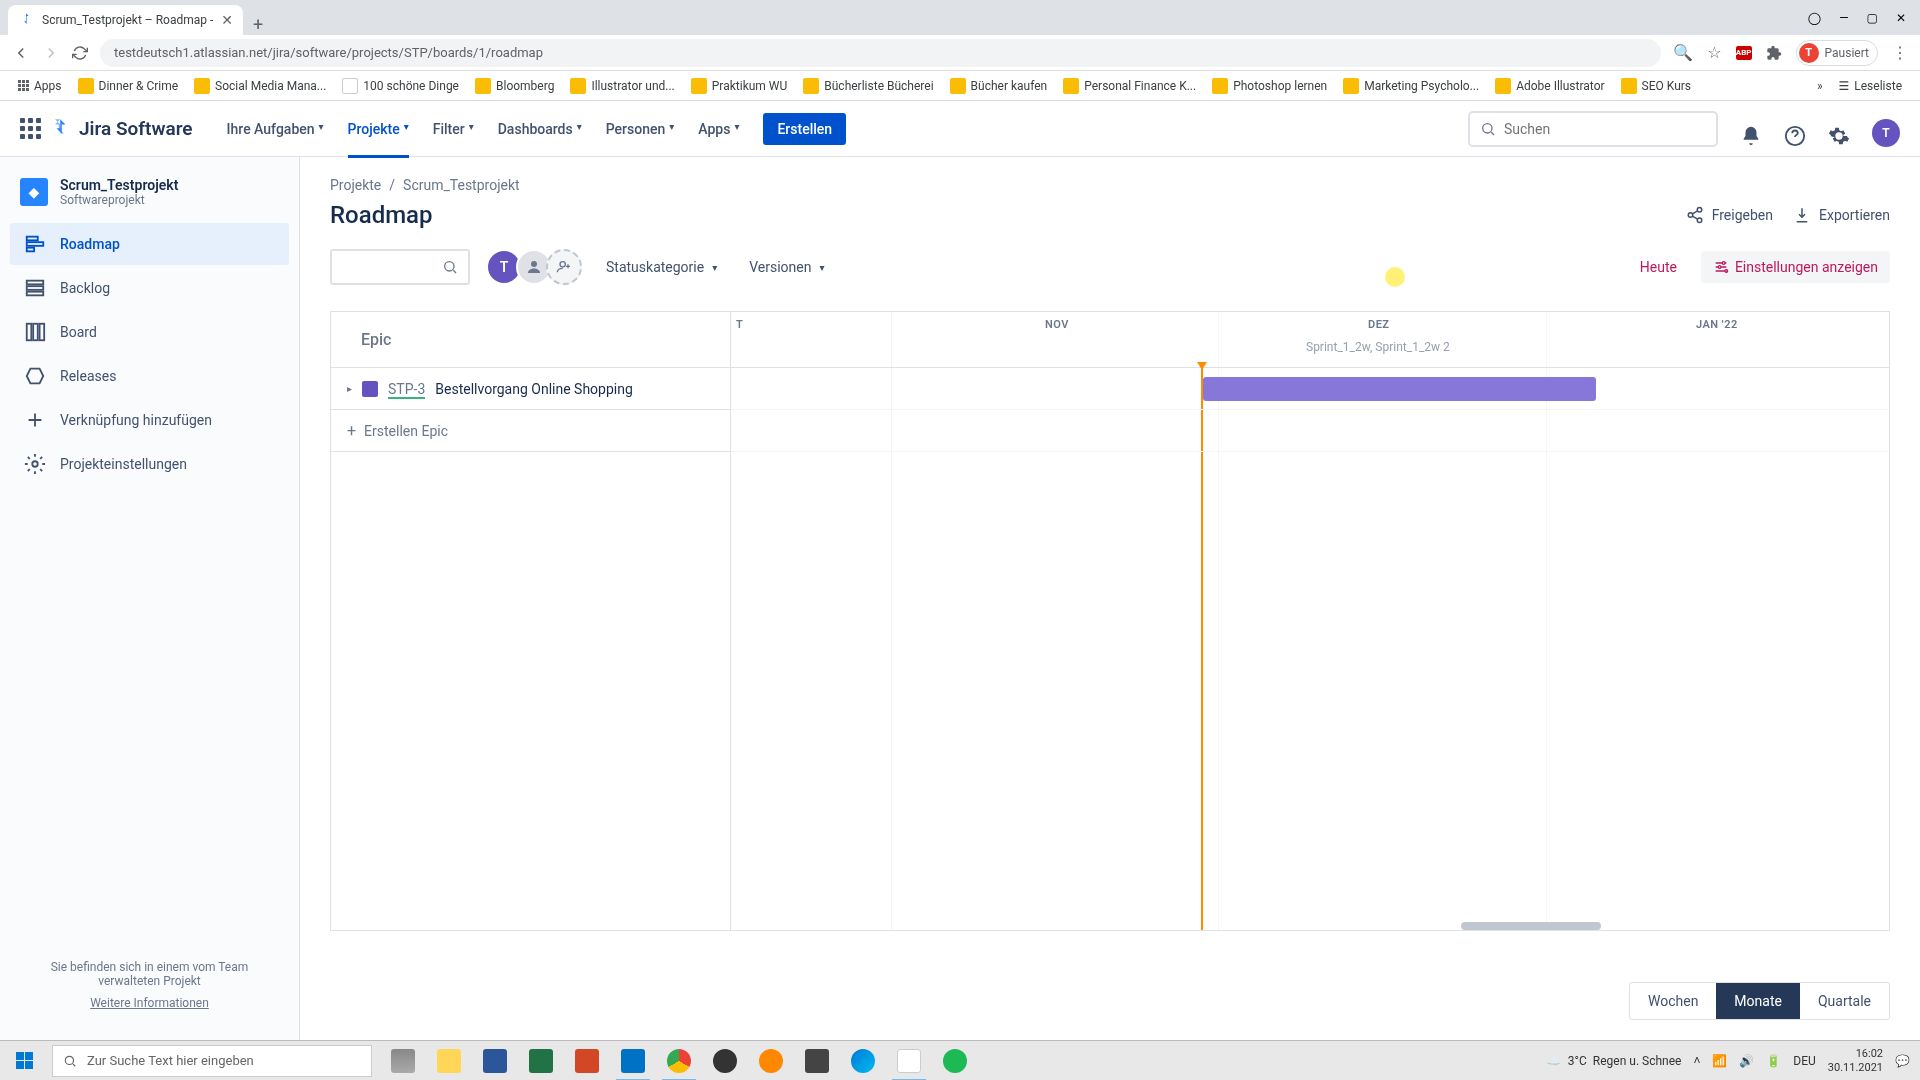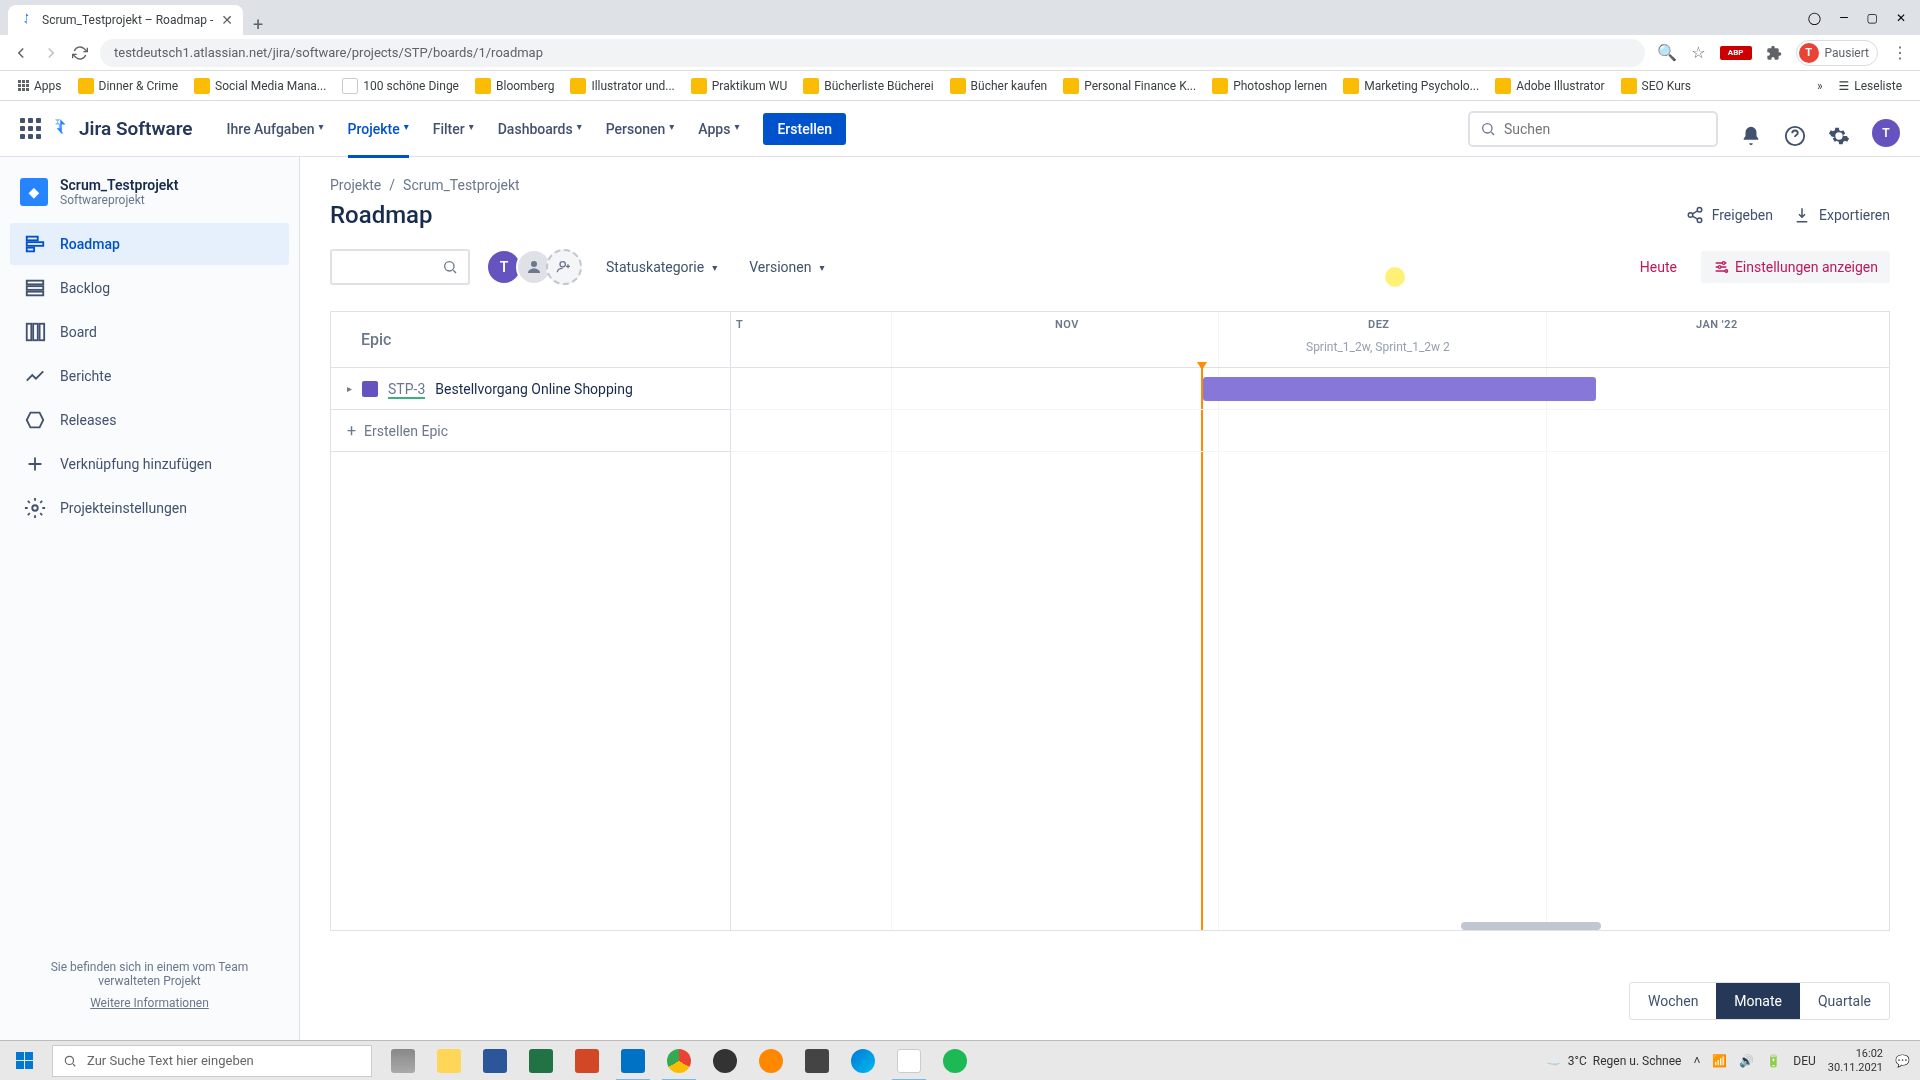--- a/index.html
+++ b/index.html
@@ -13,21 +13,21 @@
 .tab-close { color: #5f6368; font-size: 14px; cursor: pointer; }
 .new-tab { color: #5f6368; font-size: 18px; padding: 0 10px; cursor: pointer; }
 .win-controls { margin-left: auto; display: flex; gap: 18px; padding: 0 14px; align-self: center; }
 .win-controls span { font-size: 12px; color: #000; cursor: pointer; }
 
 .browser-nav { height: 36px; background: #fff; border-bottom: 1px solid #dadce0; display: flex; align-items: center; padding: 0 12px; gap: 12px; }
 .nav-btn { color: #5f6368; cursor: pointer; display: flex; }
 .nav-btn.disabled { color: #bdc1c6; }
 .url-bar { flex: 1; height: 28px; background: #f1f3f4; border-radius: 14px; display: flex; align-items: center; padding: 0 14px; font-size: 13px; color: #5f6368; }
 .nav-right { display: flex; align-items: center; gap: 14px; }
-.abp { width: 32px; height: 14px; background: #c00; color: #fff; font-size: 8px; font-weight: bold; display: flex; align-items: center; justify-content: center; border-radius: 2px; }
+.abp { width: 16px; height: 14px; background: #c00; color: #fff; font-size: 8px; font-weight: bold; display: flex; align-items: center; justify-content: center; border-radius: 2px; }
 .profile-chip { height: 26px; border: 1px solid #dadce0; border-radius: 13px; display: flex; align-items: center; gap: 6px; padding: 0 8px 0 2px; font-size: 12px; color: #5f6368; }
 .profile-av { width: 20px; height: 20px; border-radius: 50%; background: #ea4335; color: #fff; font-size: 11px; display: flex; align-items: center; justify-content: center; font-weight: bold; }
 
 .bookmarks { height: 30px; background: #fff; border-bottom: 1px solid #dadce0; display: flex; align-items: center; padding: 0 12px; gap: 4px; font-size: 12px; color: #3c4043; }
 .bm { display: flex; align-items: center; gap: 5px; padding: 3px 6px; cursor: pointer; max-width: 150px; white-space: nowrap; overflow: hidden; text-overflow: ellipsis; }
 .bm-icon { width: 16px; height: 16px; background: #fbbc04; border-radius: 2px; flex-shrink: 0; }
 .apps-icon { display: grid; grid-template-columns: repeat(3, 3px); gap: 1px; }
 .apps-icon span { width: 3px; height: 3px; background: #5f6368; }
 
 
@@ -355,26 +355,20 @@
     <div class="side-item">
       <svg viewBox="0 0 24 24" fill="none" stroke="currentColor" stroke-width="2">
           <rect x="3" y="3" width="5" height="18"></rect>
           <rect x="10" y="3" width="5" height="18"></rect>
           <rect x="17" y="3" width="5" height="18"></rect>
         </svg>
       <span>Board</span>
     </div>
     <div class="side-item">
       <svg viewBox="0 0 24 24" fill="none" stroke="currentColor" stroke-width="2">
-          <path d="M3 17l6-6 4 4 8-8"></path>
-        </svg>
-      <span>Berichte</span>
-    </div>
-    <div class="side-item">
-      <svg viewBox="0 0 24 24" fill="none" stroke="currentColor" stroke-width="2">
           <path d="M3 12l4 8h10l4-8-4-8H7z"></path>
         </svg>
       <span>Releases</span>
     </div>
     <div class="side-item">
       <svg viewBox="0 0 24 24" fill="none" stroke="currentColor" stroke-width="2">
           <path d="M12 5v14M5 12h14"></path>
         </svg>
       <span>Verknüpfung hinzufügen</span>
     </div>
@@ -473,21 +467,21 @@
           <span>Bestellvorgang Online Shopping</span>
         </div>
         <div class="rm-row create-epic">
           <span style="font-size:16px">+</span>
           <span>Erstellen Epic</span>
         </div>
       </div>
       <div class="rm-right">
         <div class="rm-timeline-head">
           <div class="month" style="left:5px">T</div>
-          <div class="month" style="left:324px">NOV</div>
+          <div class="month" style="left:314px">NOV</div>
           <div class="month" style="left:637px">DEZ</div>
           <div class="month" style="left:965px">JAN '22</div>
           <div class="sprint-label" style="left:575px">Sprint_1_2w, Sprint_1_2w 2</div>
           <div class="month-line" style="left:160px"></div>
           <div class="month-line" style="left:487px"></div>
           <div class="month-line" style="left:815px"></div>
         </div>
         <div class="rm-body">
           <div class="month-line" style="left:160px"></div>
           <div class="month-line" style="left:487px"></div>

